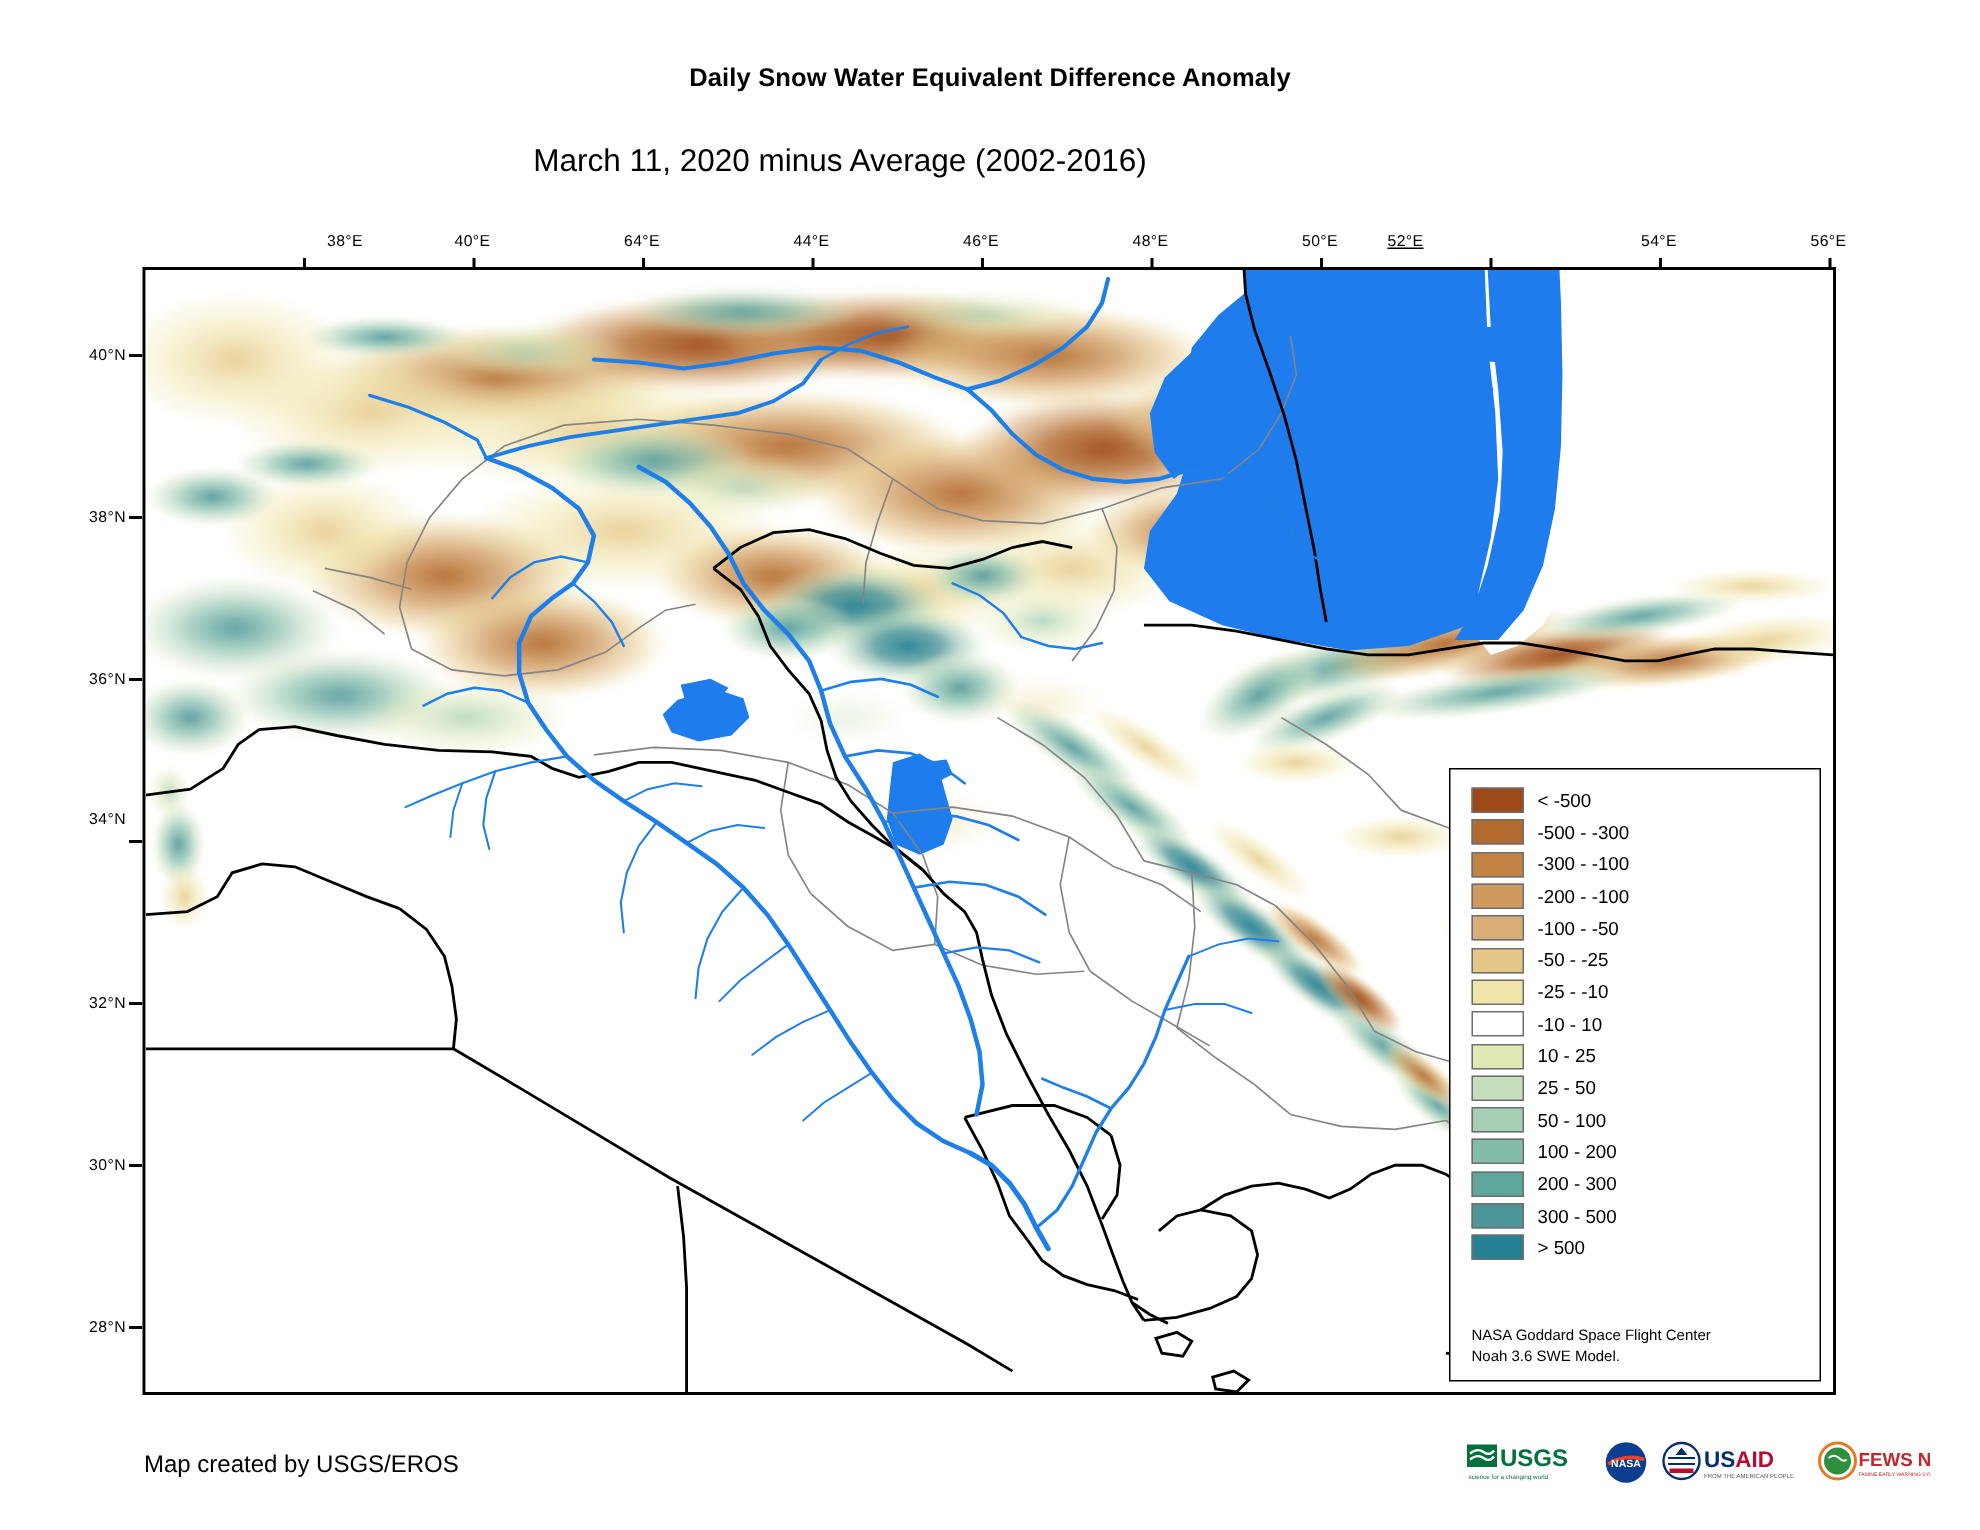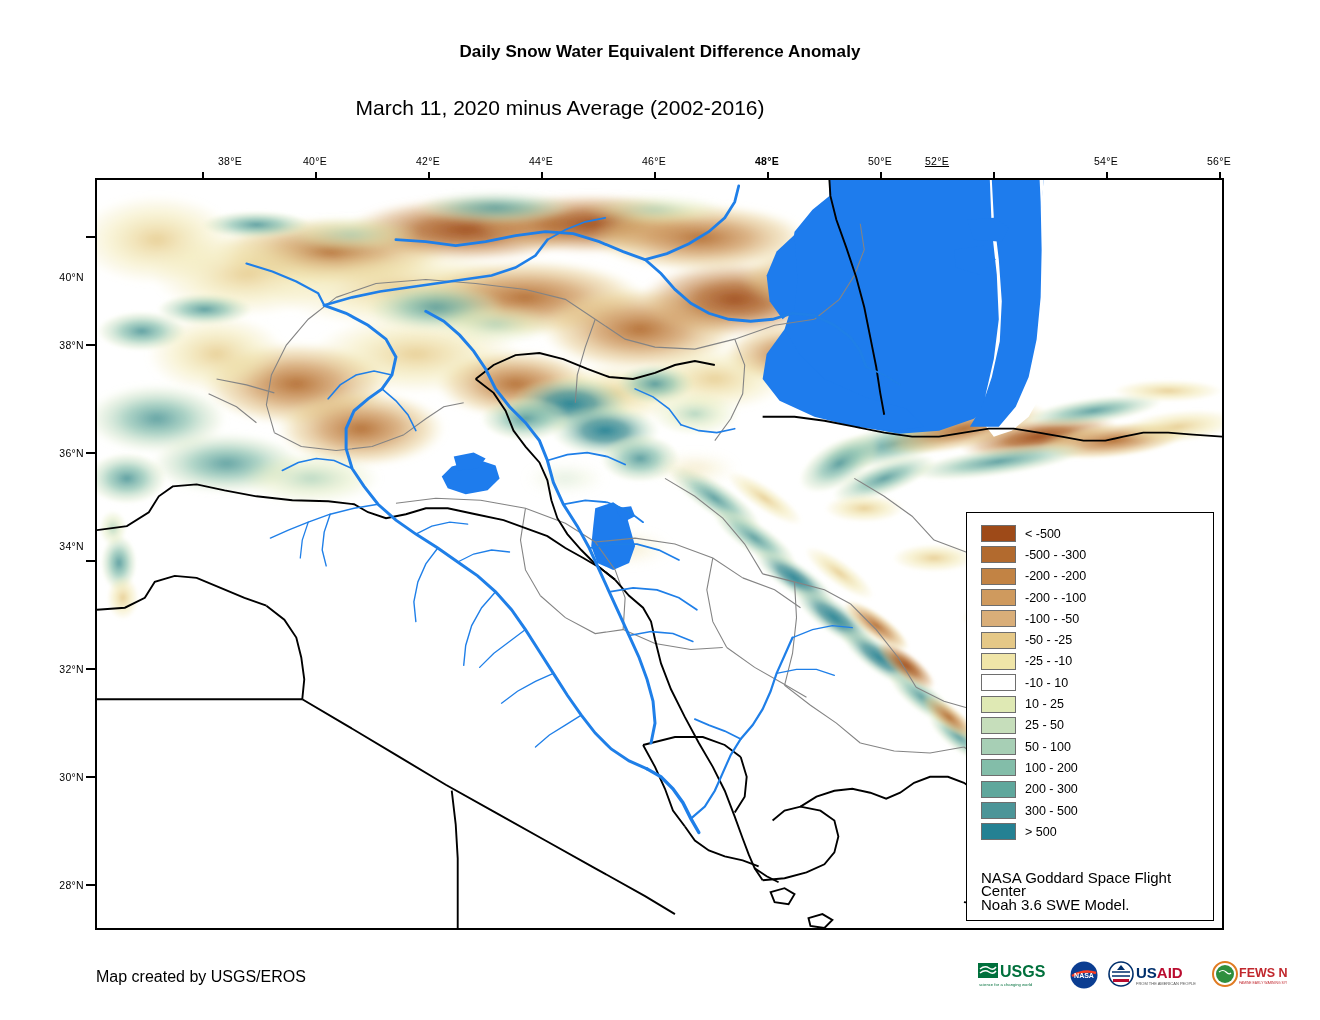--- a/index.html
+++ b/index.html
@@ -28,58 +28,58 @@
   
   #legend{position:absolute;left:966px;top:512px;width:248px;height:409px;
           background:#fff;border:1.5px solid #000;box-sizing:border-box;
           padding:10px 0 0 14px;}
   #legend-title{font-size:12.5px;font-weight:bold;line-height:15.5px;
                 margin-bottom:6px;width:200px;}
   .lg-row{display:flex;align-items:center;height:21.3px;}
   .lg-swatch{width:35px;height:17px;border:1.5px solid #6e6e6e;box-sizing:border-box;
              flex:0 0 auto;}
   .lg-label{font-size:12.5px;margin-left:9px;white-space:nowrap;}
-  #legend-src{position:absolute;left:14px;bottom:9px;font-size:15px;line-height:13.5px;}
+  #legend-src{position:absolute;left:14px;bottom:9px;font-size:10px;line-height:13.5px;}
 
   
   #credit{position:absolute;left:96px;top:968px;font-size:16px;}
   #logos{position:absolute;left:978px;top:955px;height:40px;display:flex;
          align-items:center;gap:9px;}
   .logo{height:32px;display:flex;align-items:center;}
   .logo svg{display:block;}
 </style>
 </head>
 <body>
 
 <div id="title">Daily Snow Water Equivalent Difference Anomaly</div>
 <div id="subtitle">March 11, 2020 minus Average (2002-2016)</div>
 
 <div id="graticule">
     <div class="lon-tick" style="left: 202px;"></div>
     <div class="lon-lab" style="left: 202px; margin-left: 28px;">38°E</div>
     <div class="lon-tick" style="left: 315px;"></div>
     <div class="lon-lab" style="left: 315px;">40°E</div>
     <div class="lon-tick" style="left: 428px;"></div>
-    <div class="lon-lab" style="left: 428px;">42°E</div>
+    <div class="lon-lab" style="left: 428px;">64°E</div>
     <div class="lon-tick" style="left: 541px;"></div>
     <div class="lon-lab" style="left: 541px;">44°E</div>
     <div class="lon-tick" style="left: 654px;"></div>
     <div class="lon-lab" style="left: 654px;">46°E</div>
     <div class="lon-tick" style="left: 767px;"></div>
-    <div class="lon-lab" style="left: 767px; font-weight: bold;">48°E</div>
+    <div class="lon-lab" style="left: 767px;">48°E</div>
     <div class="lon-tick" style="left: 880px;"></div>
     <div class="lon-lab" style="left: 880px;">50°E</div>
     <div class="lon-tick" style="left: 993px;"></div>
     <div class="lon-lab" style="left: 937px; text-decoration: underline;">52°E</div>
     <div class="lon-tick" style="left: 1106px;"></div>
     <div class="lon-lab" style="left: 1106px;">54°E</div>
     <div class="lon-tick" style="left: 1219px;"></div>
     <div class="lon-lab" style="left: 1219px;">56°E</div>
     <div class="lat-tick" style="top: 236px;"></div>
-    <div class="lat-lab" style="top: 237px; margin-top: 40px;">40°N</div>
+    <div class="lat-lab" style="top: 237px;">40°N</div>
     <div class="lat-tick" style="top: 344px;"></div>
     <div class="lat-lab" style="top: 345px;">38°N</div>
     <div class="lat-tick" style="top: 452px;"></div>
     <div class="lat-lab" style="top: 453px;">36°N</div>
     <div class="lat-tick" style="top: 560px;"></div>
     <div class="lat-lab" style="top: 546px;">34°N</div>
     <div class="lat-tick" style="top: 668px;"></div>
     <div class="lat-lab" style="top: 669px;">32°N</div>
     <div class="lat-tick" style="top: 776px;"></div>
     <div class="lat-lab" style="top: 777px;">30°N</div>
@@ -426,21 +426,21 @@
       <div class="lg-row">
         <div class="lg-swatch" style="background: rgb(158, 74, 24);"></div>
         <div class="lg-label">&lt; -500</div>
       </div>
       <div class="lg-row">
         <div class="lg-swatch" style="background: rgb(178, 106, 46);"></div>
         <div class="lg-label">-500 - -300</div>
       </div>
       <div class="lg-row">
         <div class="lg-swatch" style="background: rgb(194, 131, 68);"></div>
-        <div class="lg-label">-200 - -200</div>
+        <div class="lg-label">-300 - -100</div>
       </div>
       <div class="lg-row">
         <div class="lg-swatch" style="background: rgb(207, 154, 94);"></div>
         <div class="lg-label">-200 - -100</div>
       </div>
       <div class="lg-row">
         <div class="lg-swatch" style="background: rgb(217, 174, 121);"></div>
         <div class="lg-label">-100 - -50</div>
       </div>
       <div class="lg-row">

